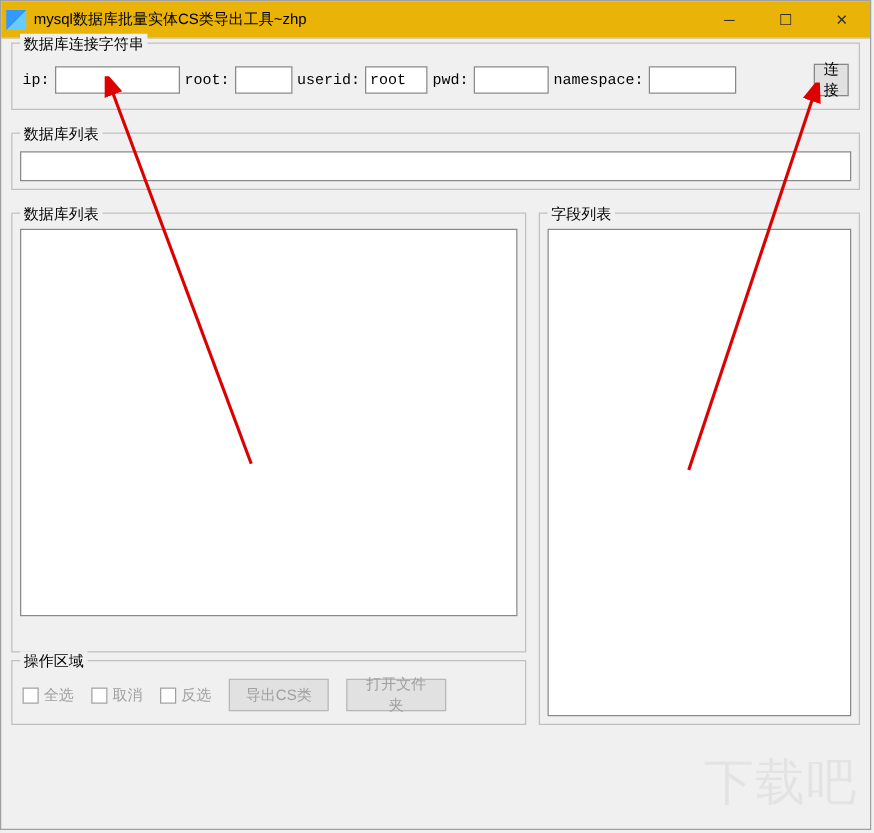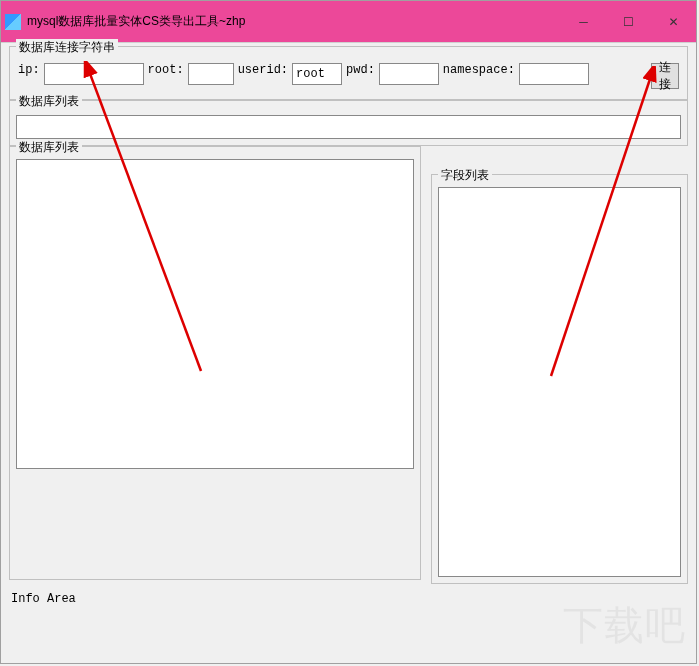--- a/index.html
+++ b/index.html
@@ -13,22 +13,22 @@
     position: relative;
   }
   .window {
     width: 697px;
     height: 664px;
     background: #f0f0f0;
     border: 1px solid #a0a0a0;
     position: relative;
   }
   .titlebar {
-    height: 42px;
-    background: #ec4899;
+    height: 30px;
+    background: #eab308;
     border-bottom: 1px solid #d0d0d0;
     display: flex;
     align-items: center;
     padding-left: 4px;
   }
   .title-icon {
     width: 16px; height: 16px;
     background: linear-gradient(135deg,#3399ff 50%,#66ccff 50%);
     margin-right: 6px;
   }
@@ -37,32 +37,32 @@
     width: 45px; height: 29px;
     display: flex; align-items: center; justify-content: center;
     font-family: Arial, sans-serif;
     color:#333;
   }
 
   .content { padding: 3px 8px 0 8px; position: relative; }
 
   .groupbox {
     border: 1px solid #c0c0c0;
-    margin-bottom: 0;
+    margin-bottom: 18px;
     position: relative;
     padding: 10px 6px 6px 6px;
   }
   .groupbox > .legend {
     position: absolute;
     top: -8px; left: 6px;
     background: #f0f0f0;
     padding: 0 3px;
     font-size: 12px;
   }
-  .row { display: flex; align-items: flex-start; gap: 4px; }
+  .row { display: flex; align-items: center; gap: 4px; }
   label.fld { font-family: "Courier New", SimSun, monospace; font-size: 12px; }
   input.text {
     border: 1px solid #888;
     background: #fff;
     height: 22px;
     padding: 1px 3px;
     font-family: "Courier New", monospace;
     font-size: 12px;
   }
   .btn {
@@ -154,30 +154,48 @@
       <div class="legend">数据库列表</div>
       <input class="text" style="width: 100%; height: 24px;" value="">
     </div>
 
     <div class="cols">
       <div class="colL">
         <div class="groupbox" style="flex:1; padding:12px 6px 6px 6px; margin-bottom:6px;">
           <div class="legend">数据库列表</div>
           <div class="listbox" style="height:310px"></div>
         </div>
+        <div class="groupbox" style="padding:14px 8px 10px 8px; margin-bottom:2px;">
+          <div class="legend">操作区域</div>
+          <div class="row" style="gap:14px;">
+            <span class="checkbox">
+              <span class="box"></span>
+              <span>全选</span>
+            </span>
+            <span class="checkbox">
+              <span class="box"></span>
+              <span>取消</span>
+            </span>
+            <span class="checkbox">
+              <span class="box"></span>
+              <span>反选</span>
+            </span>
+            <button class="btn disabled" style="width:80px">导出CS类</button>
+            <button class="btn disabled" style="width:80px">打开文件夹</button>
+          </div>
+        </div>
       </div>
       <div class="colR">
-        <div class="groupbox" style="flex:1; padding:12px 6px 6px 6px; margin-bottom:2px;margin-top:28px;">
+        <div class="groupbox" style="flex:1; padding:12px 6px 6px 6px; margin-bottom:2px;">
           <div class="legend">字段列表</div>
           <div class="listbox" style="height:390px"></div>
         </div>
       </div>
     </div>
 
-    <div class="info-label">Info Area</div>
     <div class="footer">
     </div>
 
   </div>
 
   <svg class="arrow" style="left:80px; top:60px;" width="140" height="320">
     <defs>
         <marker id="ah1" markerWidth="10" markerHeight="10" refX="2" refY="3" orient="auto">
       <path d="M0,0 L0,6 L8,3 z" fill="#d00"></path>
         </marker>

